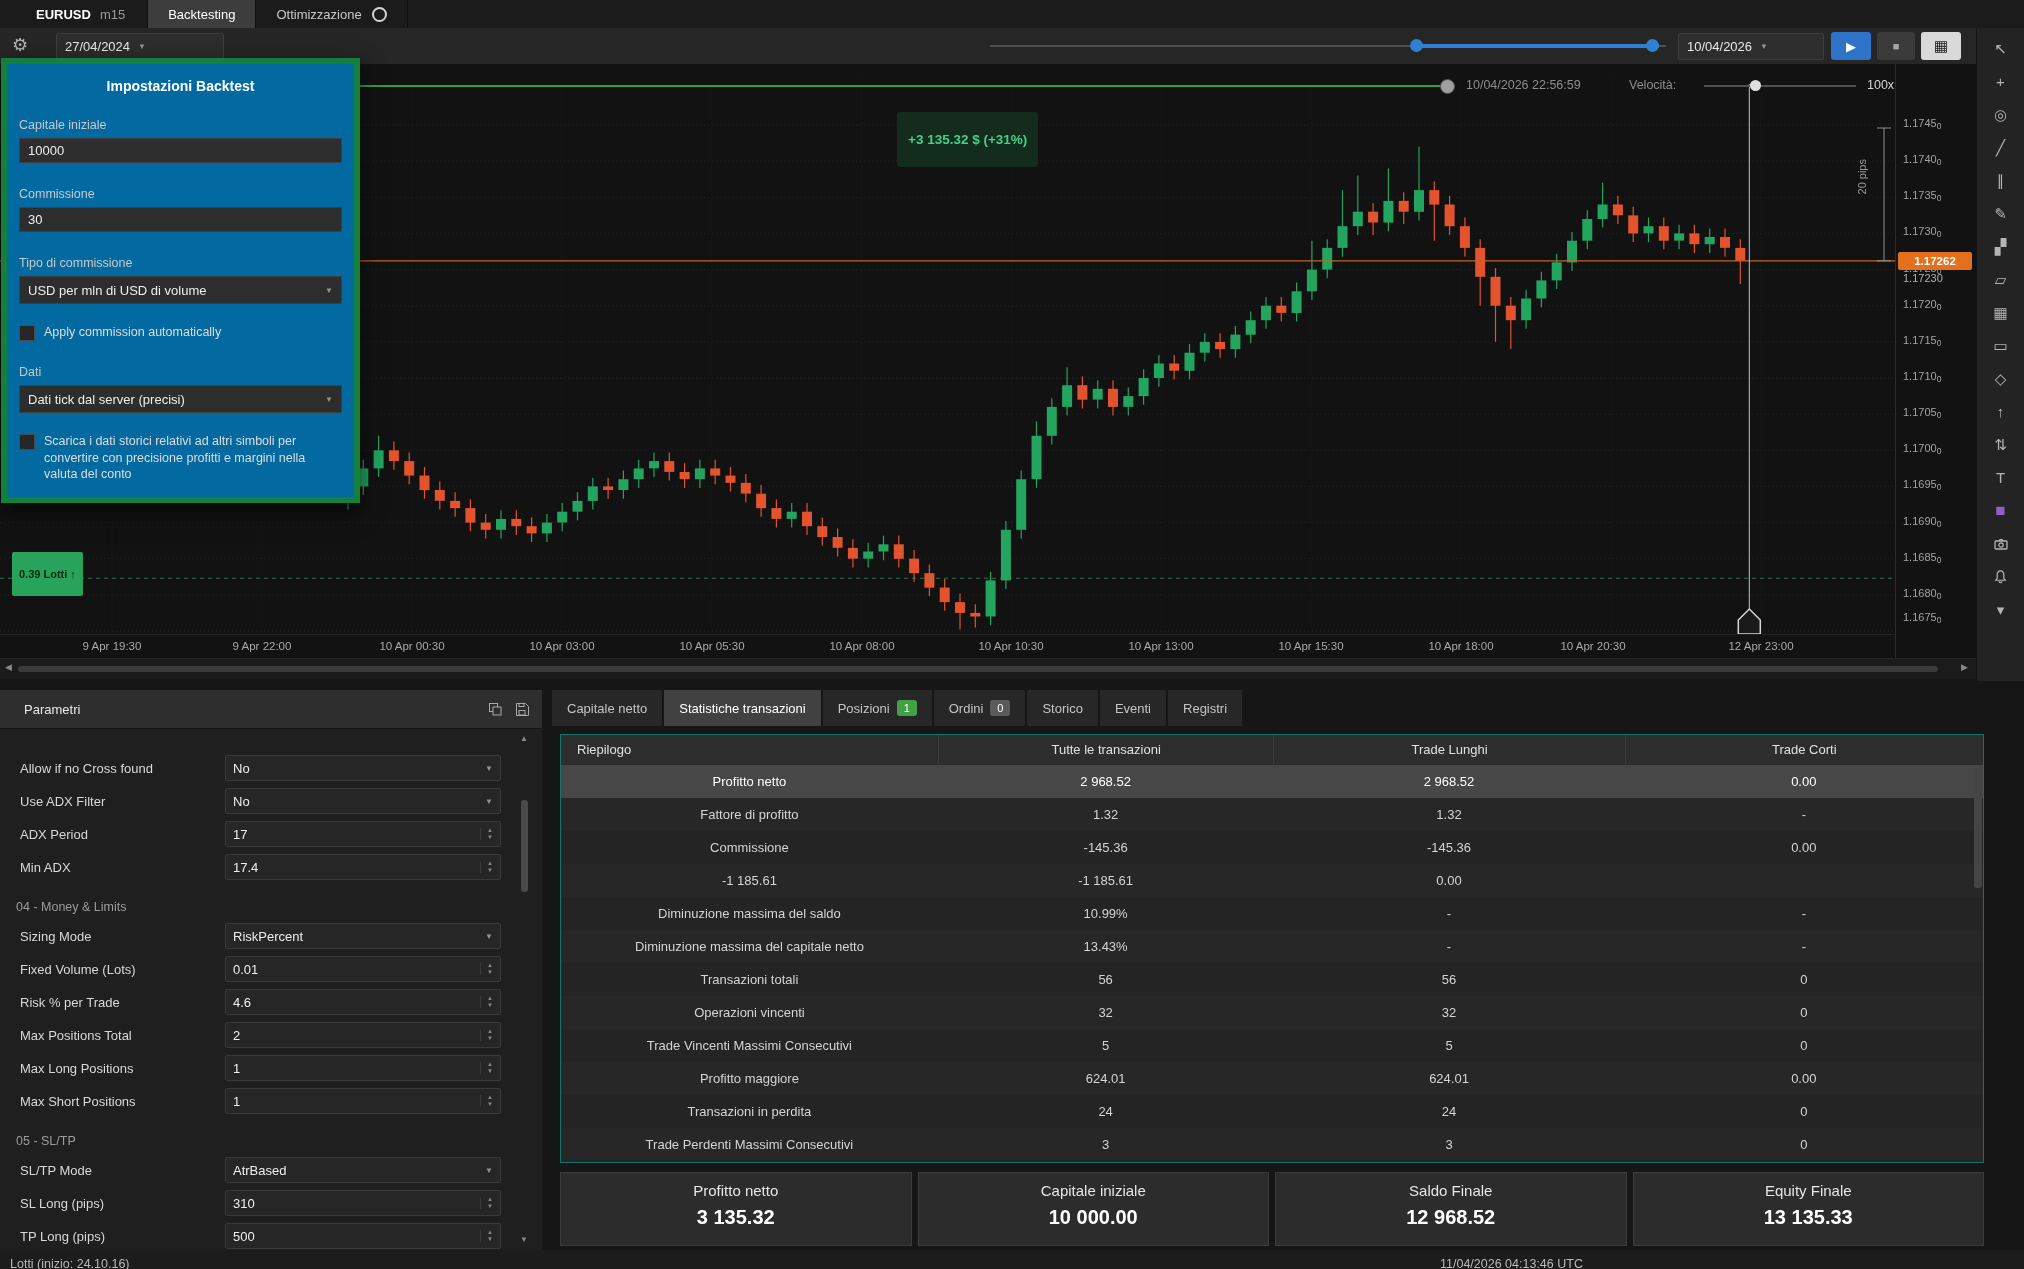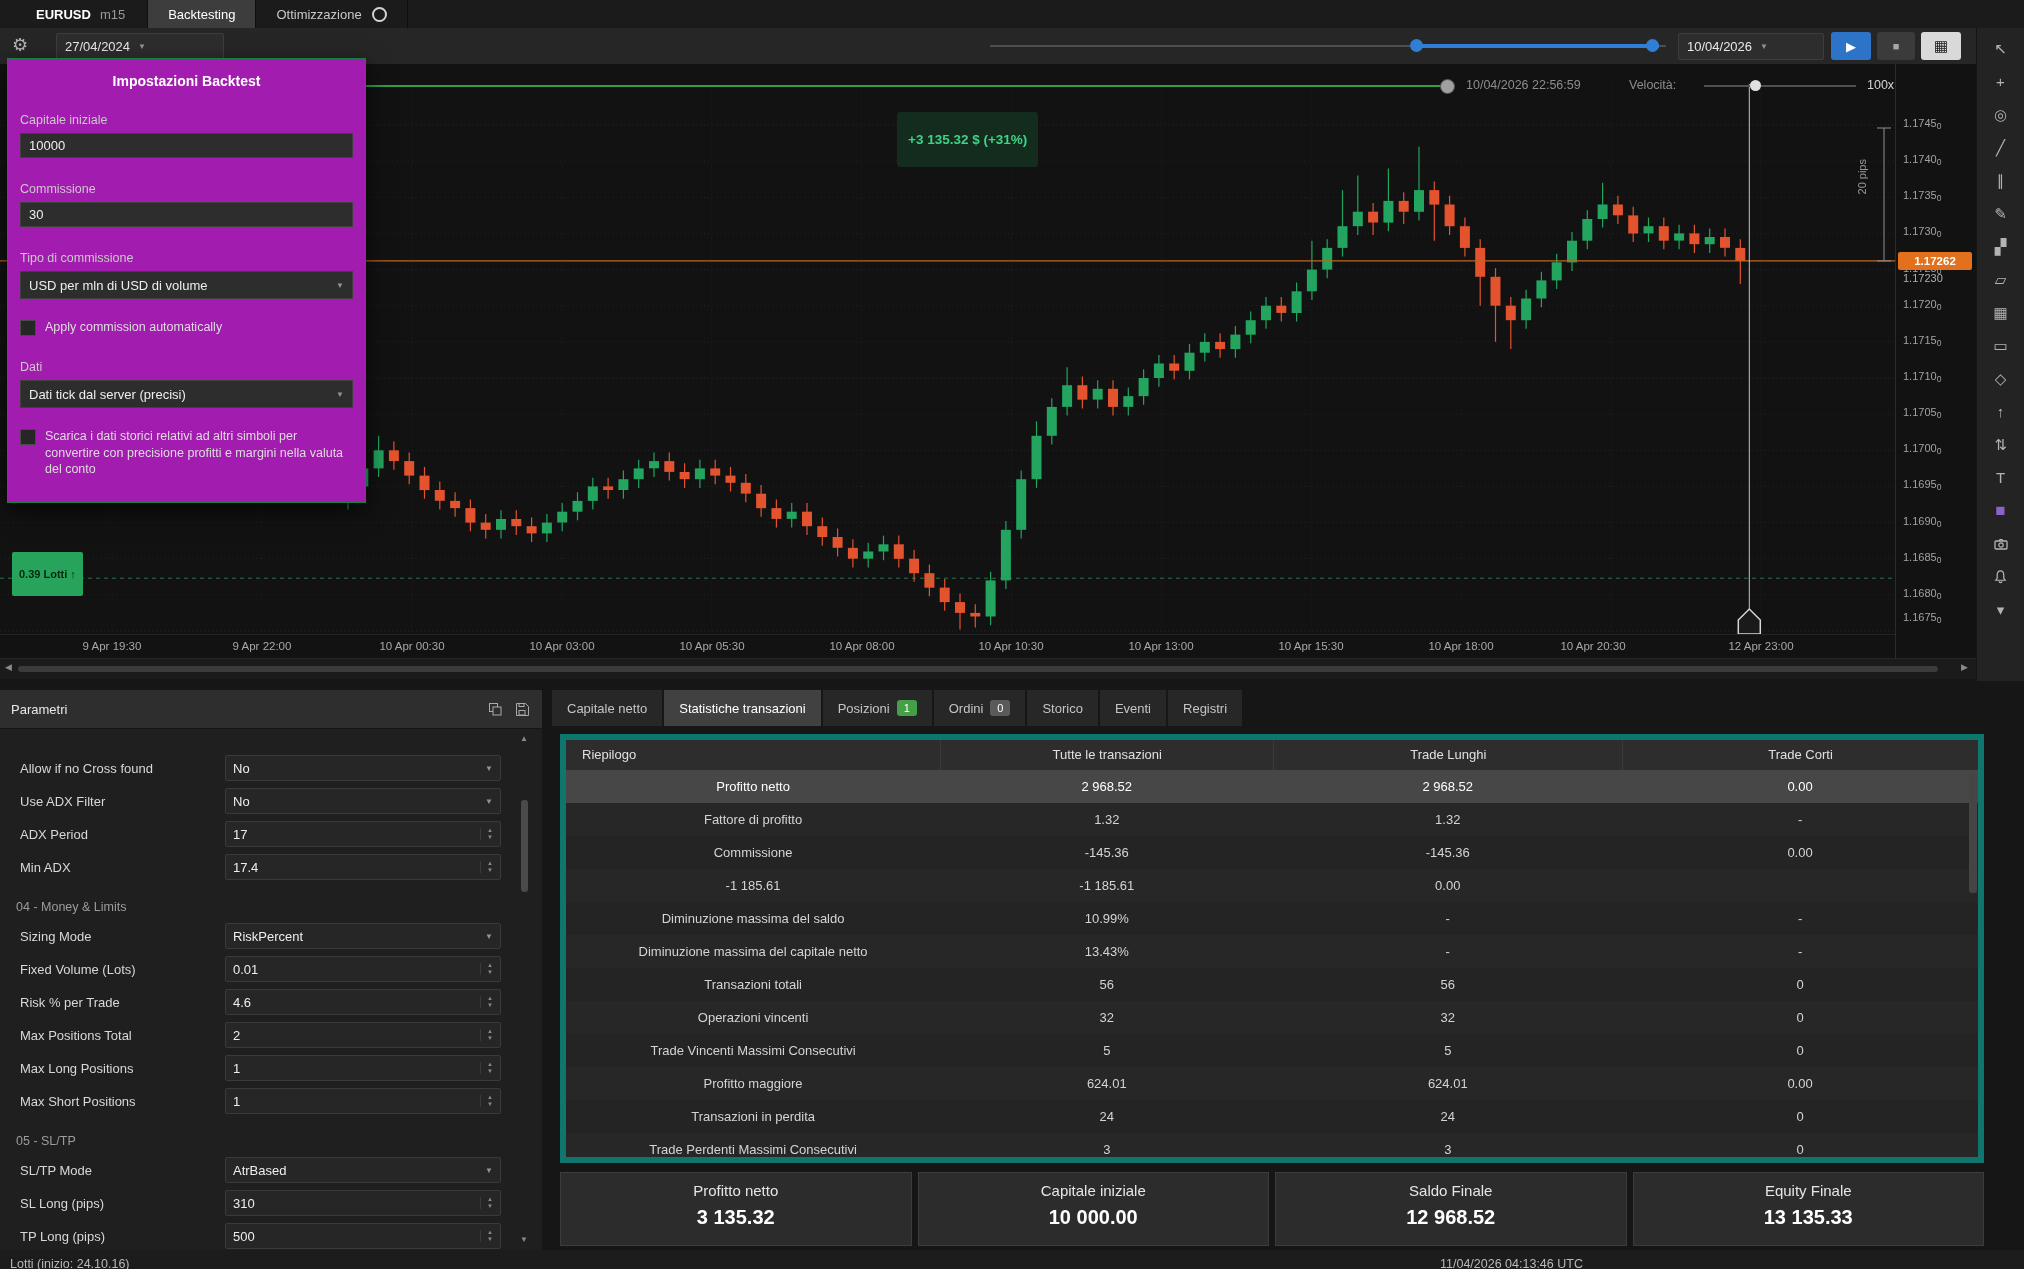--- a/index.html
+++ b/index.html
@@ -51,56 +51,56 @@
   .r-vel{position:absolute;left:1629px;top:14px;font-size:12.5px;color:#8d8d8d;}
   .v-track{position:absolute;left:1704px;top:21px;width:152px;height:2px;background:#505050;}
   .v-handle{position:absolute;left:1750px;top:16px;width:11px;height:11px;border-radius:50%;background:#e0e0e0;}
   .r-speed{position:absolute;left:1867px;top:14px;font-size:12.5px;color:#d5d5d5;z-index:3;}
 
   
   .right-tools{position:absolute;top:28px;right:0;width:48px;height:653px;background:#232323;border-left:1px solid #141414;padding-top:4px;box-sizing:border-box;}
   .tool{height:33px;display:flex;align-items:center;justify-content:center;font-size:15px;color:#b3b3b3;cursor:default;}
 
   
-  .settings{position:absolute;left:7px;top:58px;width:359px;height:445px;background:#a21caf;border:1px solid #15803d;box-shadow:0 8px 22px rgba(0,0,0,.65);z-index:50;box-sizing:border-box;}
+  .settings{position:absolute;left:1px;top:58px;width:359px;height:445px;background:#0369a1;border:6px solid #15803d;box-shadow:0 8px 22px rgba(0,0,0,.65);z-index:50;box-sizing:border-box;}
   .s-title{text-align:center;font-size:14px;font-weight:bold;color:#fff;padding-top:14px;}
   .s-label{margin:24px 12px 6px;font-size:12.5px;color:#c9c9c9;}
   .s-input{display:block;margin:0 12px;width:calc(100% - 24px);height:25px;background:#2d2d2d;border:1px solid #404040;color:#eee;font-size:13px;padding:0 8px;box-sizing:border-box;font-family:inherit;}
   .s-select{margin:0 12px;height:26px;background:#2d2d2d;border:1px solid #404040;color:#eee;font-size:13px;display:flex;align-items:center;justify-content:space-between;padding:0 8px;}
   .s-check{display:flex;gap:9px;margin:20px 12px 0;align-items:flex-start;}
   .cbox{width:14px;height:14px;background:#262626;border:1px solid #4a4a4a;flex:none;margin-top:1px;}
   .ctext{font-size:12.5px;color:#ddd;line-height:1.32;}
 
   
   .hscroll{position:absolute;left:0;top:658px;width:1976px;height:20px;background:#1b1b1b;border-top:1px solid #262626;}
   .harrow{position:absolute;top:3px;font-size:9px;color:#8a8a8a;}
   .hthumb{position:absolute;left:18px;top:7px;width:1920px;height:6px;background:#3b3b3b;border-radius:3px;}
 
   
   .params{position:absolute;left:0;top:690px;width:542px;height:560px;background:#1f1f1f;}
   .p-head{height:38px;background:#2e2e2e;display:flex;align-items:center;border-bottom:1px solid #151515;}
-  .p-head .ttl{font-size:13px;color:#e8e8e8;padding-left:11px;flex:1;}
+  .p-head .ttl{font-size:13px;color:#e8e8e8;padding-left:24px;flex:1;}
   .p-ic{margin-right:12px;display:flex;align-items:center;}
   #param-list{position:absolute;left:0;top:38px;right:28px;bottom:0;overflow:hidden;padding-top:24px;}
   .prow{position:relative;height:33px;}
   .plab{position:absolute;left:20px;line-height:33px;font-size:13px;color:#d8d8d8;white-space:nowrap;}
   .pctl{position:absolute;left:225px;top:3px;width:276px;height:26px;background:#262626;border:1px solid #3a3a3a;border-radius:2px;display:flex;align-items:center;justify-content:space-between;padding:0 7px;box-sizing:border-box;color:#eee;font-size:13px;}
   .spin{display:flex;flex-direction:column;gap:2px;font-size:6px;color:#8a8a8a;border-left:1px solid #3a3a3a;padding-left:6px;line-height:5px;}
   .psec{margin-top:8px;height:28px;line-height:30px;font-size:12.5px;color:#9c9c9c;padding-left:16px;}
   .pscroll{position:absolute;right:10px;top:44px;bottom:6px;width:14px;}
   .psc-a{position:absolute;left:2px;font-size:8px;color:#8a8a8a;}
   .psc-t{position:absolute;left:3px;top:66px;width:7px;height:92px;background:#4a4a4a;border-radius:3px;}
 
   
   .stats{position:absolute;left:552px;top:690px;width:1442px;height:560px;}
   .stabs{display:flex;gap:2px;height:36px;font-size:13px;}
   .stab{display:flex;align-items:center;padding:0 15px;background:#272727;color:#c4c4c4;cursor:default;}
   .stab.active{background:#414141;color:#fff;}
   .badge{margin-left:7px;min-width:10px;height:16px;line-height:16px;border-radius:3px;font-size:11px;color:#fff;text-align:center;padding:0 5px;}
-  .twrap{position:absolute;left:8px;right:10px;top:44px;height:429px;background:#242424;border:6px solid #0f766e;box-sizing:border-box;overflow:hidden;}
+  .twrap{position:absolute;left:8px;right:10px;top:44px;height:429px;background:#242424;border:1px solid #0f766e;box-sizing:border-box;overflow:hidden;}
   .thead{display:grid;grid-template-columns:26.5% 23.6% 24.7% 25.2%;height:30px;background:#2d2d2d;color:#e0e0e0;font-size:13px;align-items:center;}
   .thead div{text-align:center;border-left:1px solid #3a3a3a;height:30px;line-height:30px;}
   .thead div:first-child{text-align:left;padding-left:16px;border-left:none;}
   .trow{display:grid;grid-template-columns:26.5% 23.6% 24.7% 25.2%;height:33px;color:#d4d4d4;font-size:13px;align-items:center;}
   .trow:nth-child(even){background:#272727;}
   .trow.sel{background:#474747;color:#fff;}
   .tcell{text-align:center;line-height:33px;white-space:nowrap;overflow:hidden;}
   .tscroll{position:absolute;right:1px;top:31px;width:8px;bottom:1px;}
   .tsc-t{position:absolute;left:0;top:2px;width:8px;height:120px;background:#454545;border-radius:3px;}
   .cards{position:absolute;left:8px;right:10px;top:482px;height:74px;display:grid;grid-template-columns:1fr 1fr 1fr 1fr;gap:6px;}

